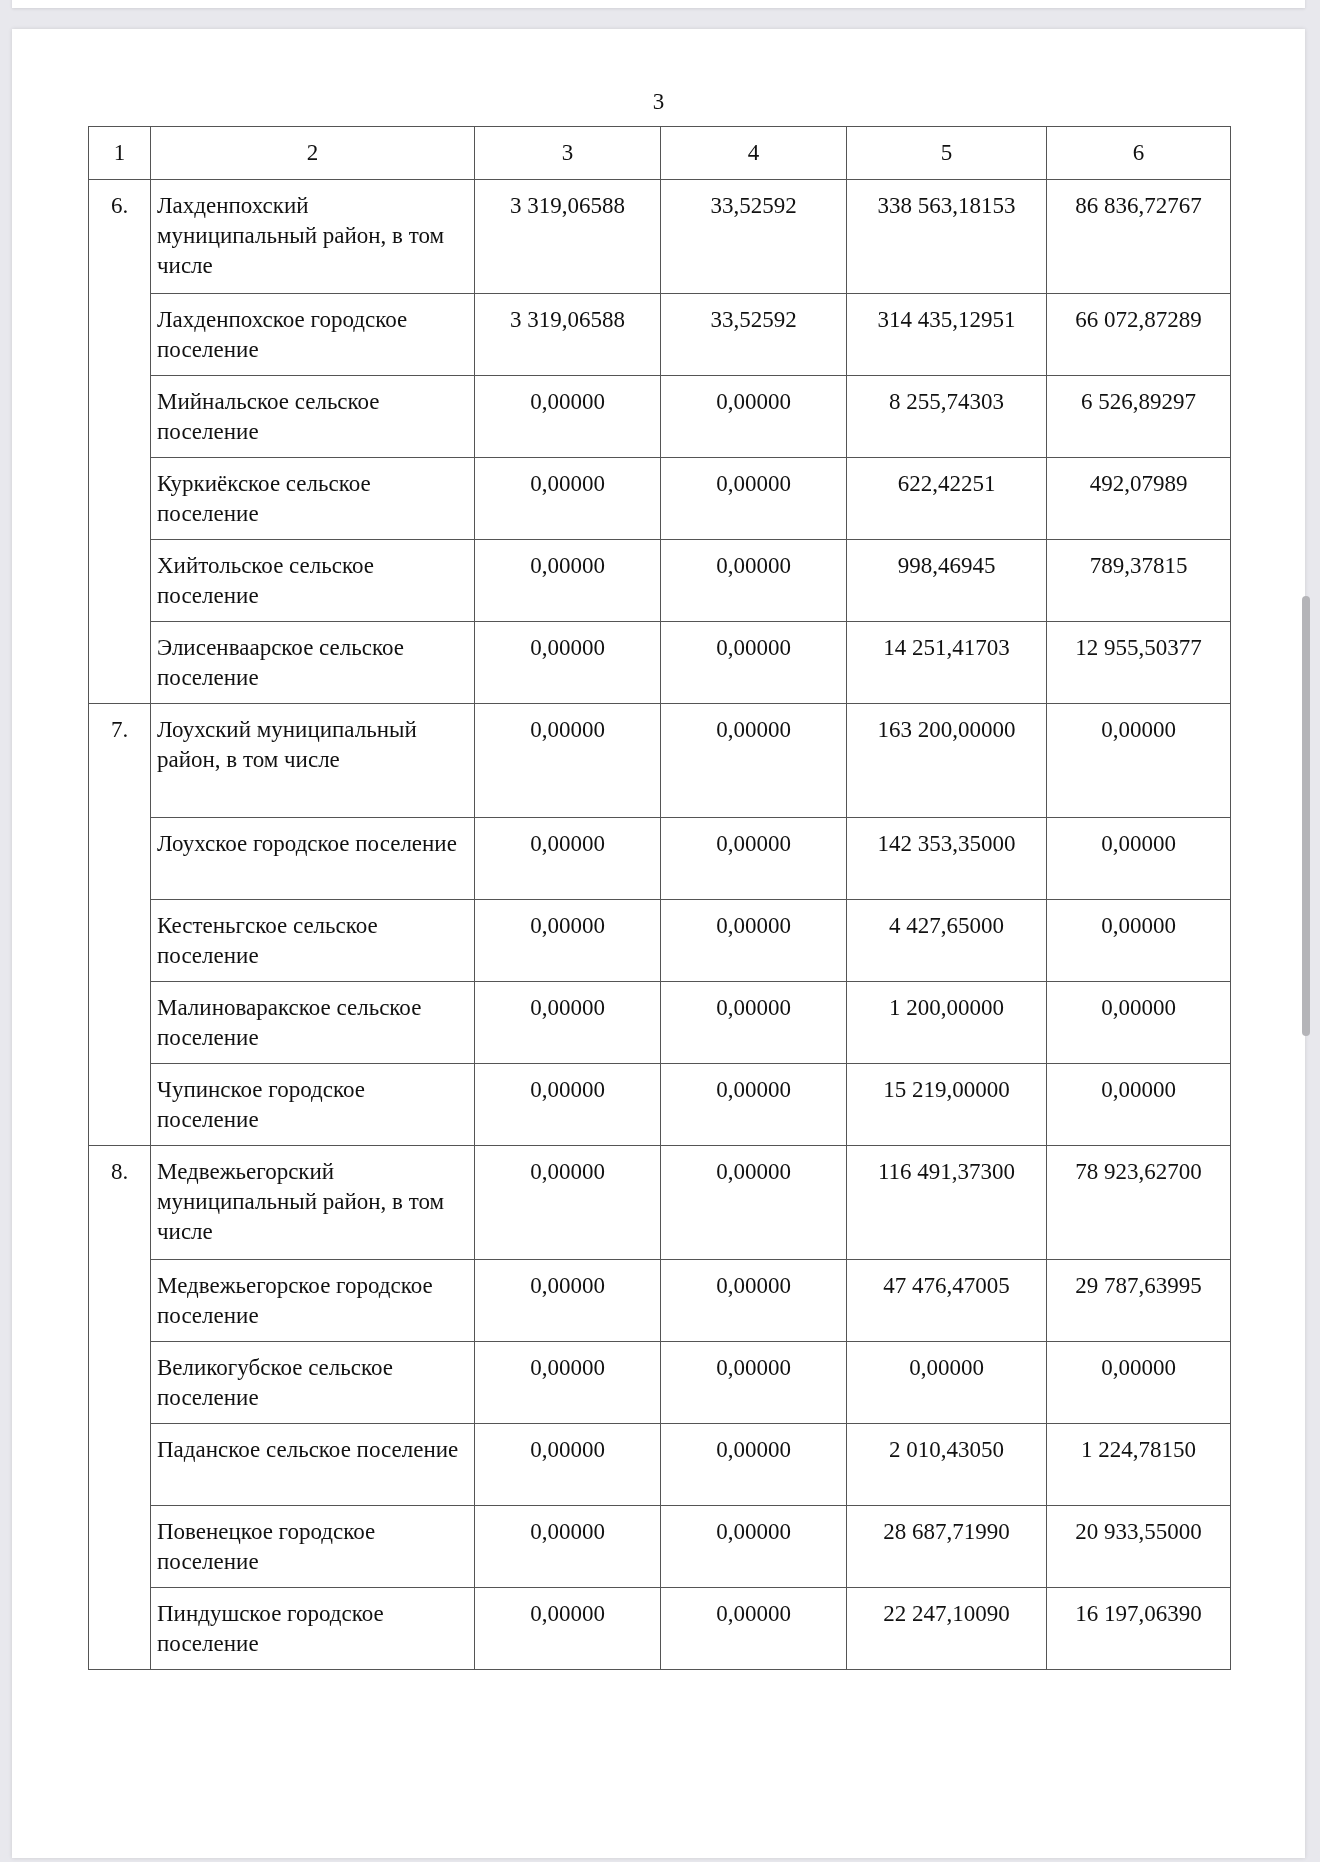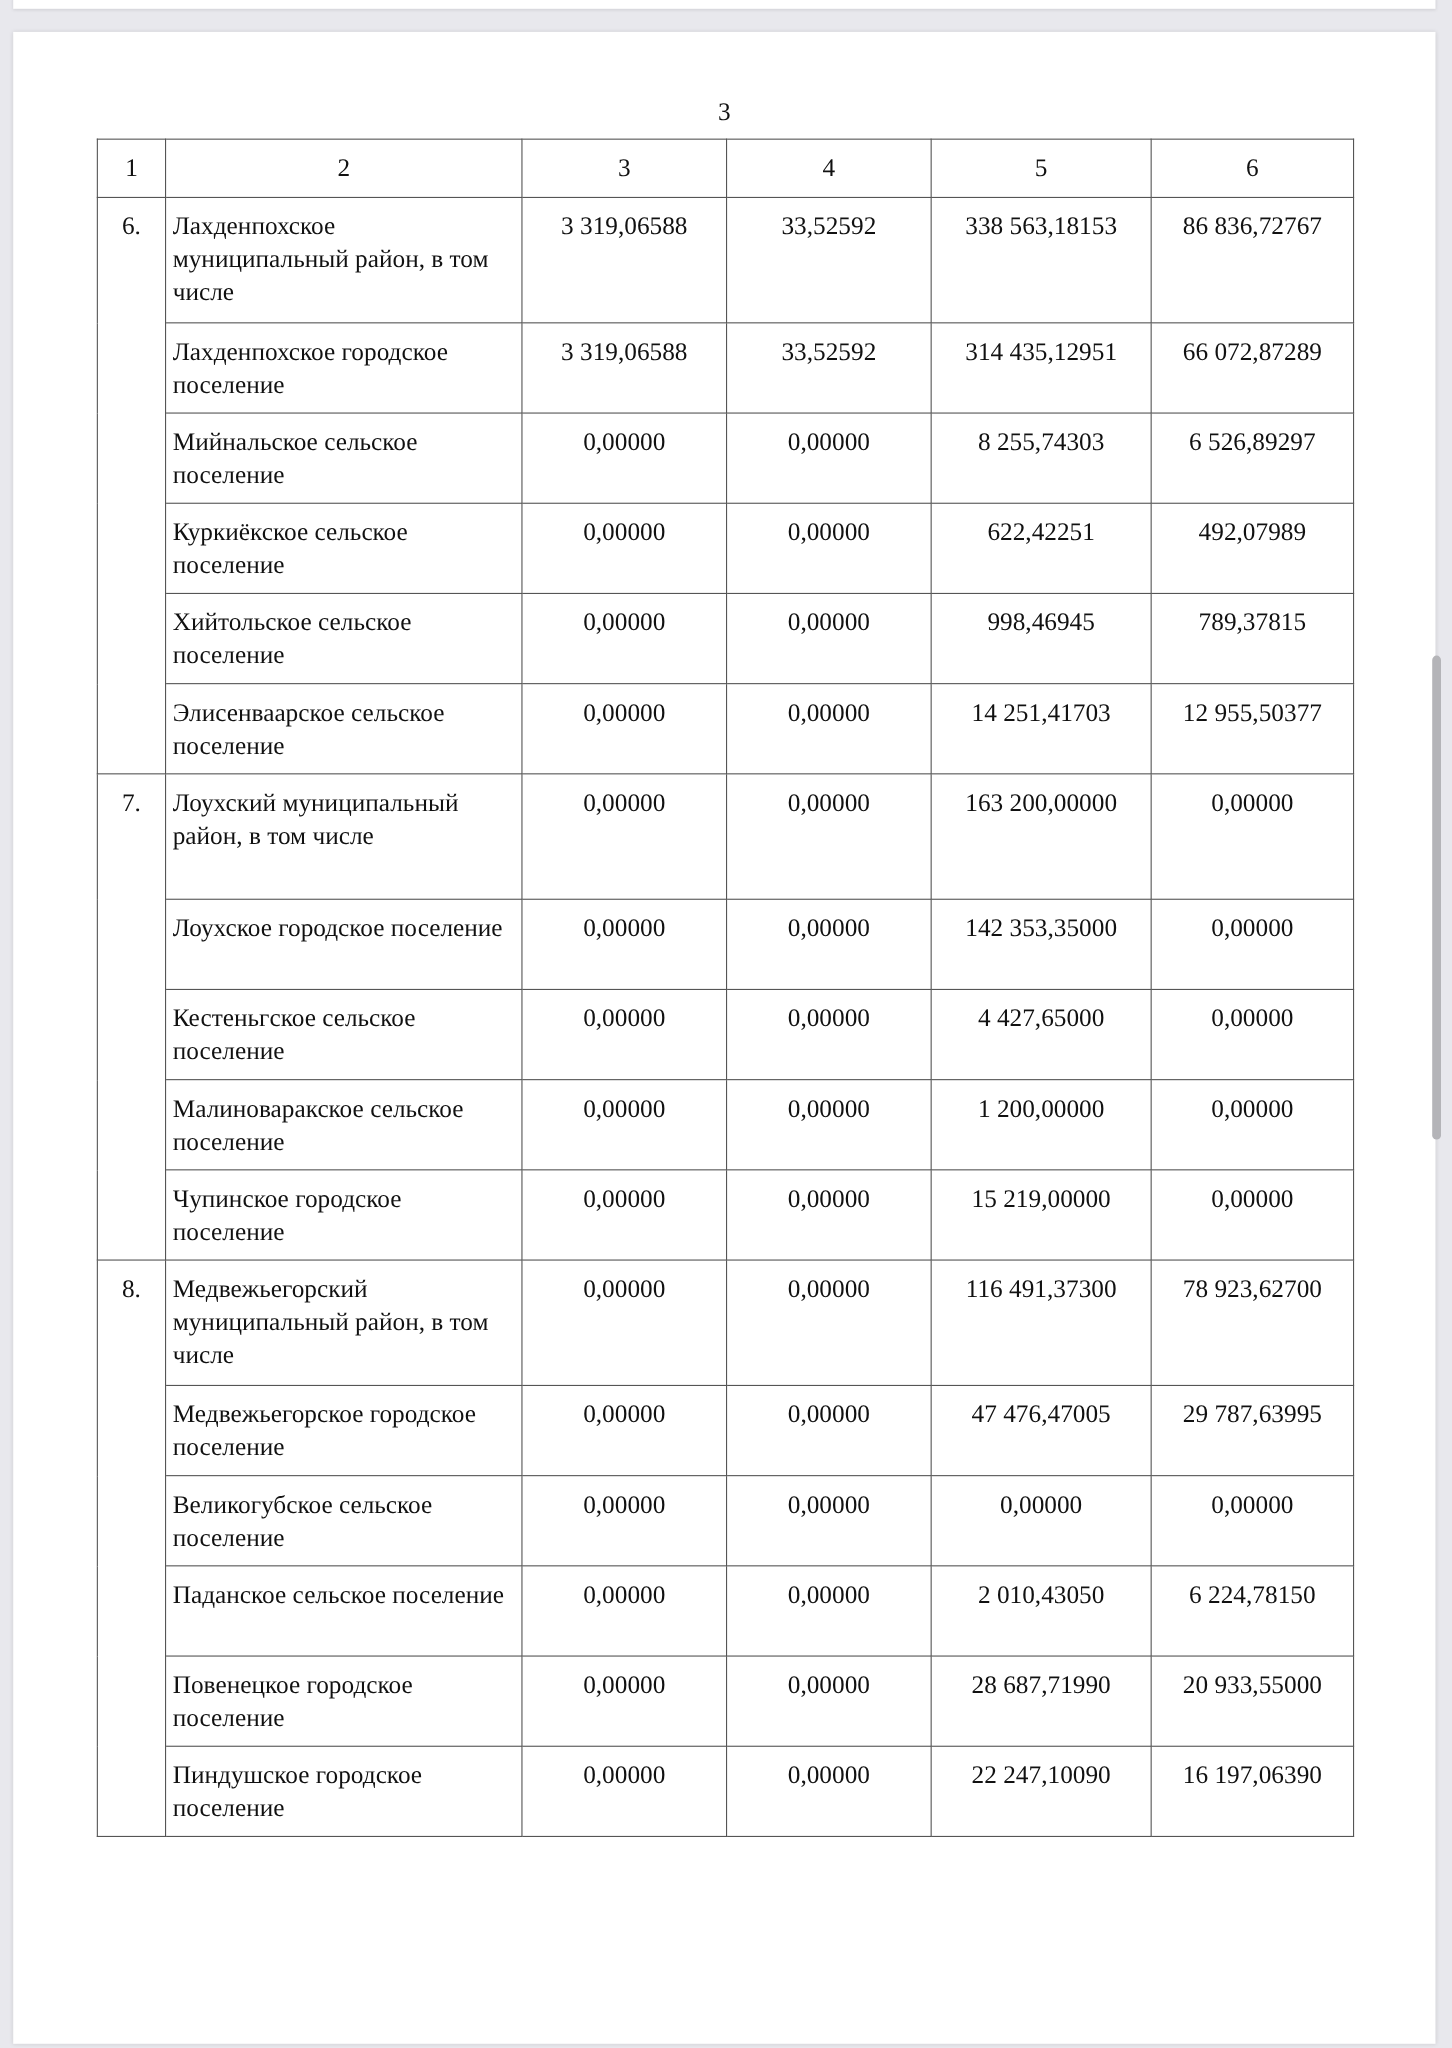--- a/index.html
+++ b/index.html
@@ -110,21 +110,21 @@
       <tr class="hdr">
         <td>1</td>
         <td>2</td>
         <td>3</td>
         <td>4</td>
         <td>5</td>
         <td>6</td>
       </tr>
     <tr style="height: 114px;">
           <td class="idx-cell group-idx" rowspan="6">6.</td>
-          <td class="name-cell">Лахденпохское муниципальный район, в том числе</td>
+          <td class="name-cell">Лахденпохский муниципальный район, в том числе</td>
           <td class="num-cell">3 319,06588</td>
           <td class="num-cell">33,52592</td>
           <td class="num-cell">338 563,18153</td>
           <td class="num-cell">86 836,72767</td>
         </tr>
         <tr style="height: 82px;">
           <td class="name-cell">Лахденпохское городское поселение</td>
           <td class="num-cell">3 319,06588</td>
           <td class="num-cell">33,52592</td>
           <td class="num-cell">314 435,12951</td>
@@ -214,21 +214,21 @@
           <td class="num-cell">0,00000</td>
           <td class="num-cell">0,00000</td>
           <td class="num-cell">0,00000</td>
           <td class="num-cell">0,00000</td>
         </tr>
         <tr style="height: 82px;">
           <td class="name-cell">Паданское сельское поселение</td>
           <td class="num-cell">0,00000</td>
           <td class="num-cell">0,00000</td>
           <td class="num-cell">2 010,43050</td>
-          <td class="num-cell">6 224,78150</td>
+          <td class="num-cell">1 224,78150</td>
         </tr>
         <tr style="height: 82px;">
           <td class="name-cell">Повенецкое городское поселение</td>
           <td class="num-cell">0,00000</td>
           <td class="num-cell">0,00000</td>
           <td class="num-cell">28 687,71990</td>
           <td class="num-cell">20 933,55000</td>
         </tr>
         <tr style="height: 82px;">
           <td class="name-cell">Пиндушское городское поселение</td>

